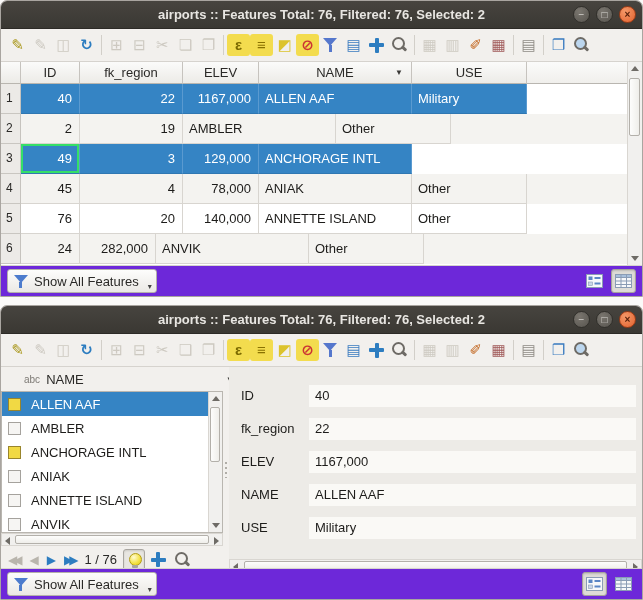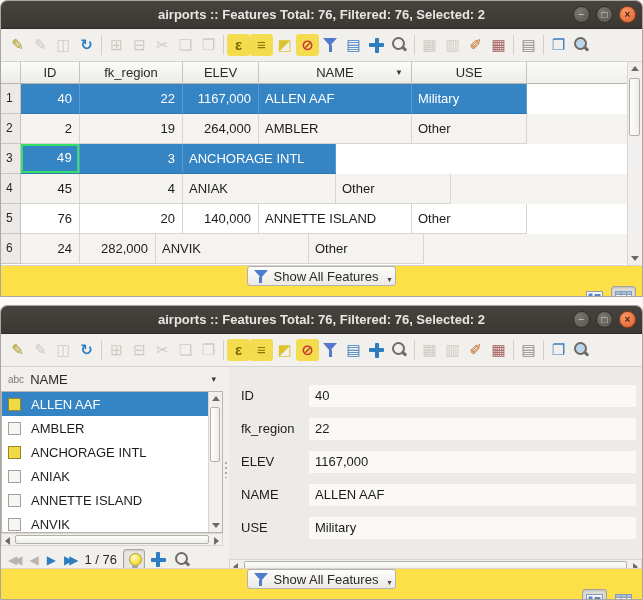--- a/index.html
+++ b/index.html
@@ -68,57 +68,57 @@
     color:#1d1c1a; line-height:29px; overflow:hidden; white-space:nowrap; cursor:default; }
   .rownum { width:20px; background:#eceae7; border-right:1px solid #c6c3be;
     border-bottom:1px solid #c9c6c1; font-size:12px; color:#2a2927; line-height:29px;
     padding-left:5px; }
   .c-id{width:59px;} .c-fk{width:103px;} .c-elev{width:76px;}
   .c-name{width:153px;} .c-use{width:115px;}
   .num { text-align:right; padding-right:7px; }
   .txt { text-align:left; padding-left:6px; }
   .tr.sel .td { background:#3584c4; color:#fff; border-right-color:#5a9ad0;
     border-bottom-color:#2f77b2; }
-  .td.focus { box-shadow:inset 0 0 0 2px #35df68;font-family:Liberation Mono, monospace; }
+  .td.focus { box-shadow:inset 0 0 0 2px #35df68; }
 
   
   .vscroll { position:absolute; right:0; top:0; bottom:0; width:15px; background:#f1f0ee;
     border-left:1px solid #d9d6d1; }
   .hscroll { position:absolute; background:#f1f0ee; border:1px solid #d9d6d1; }
   .sb-up,.sb-dn,.sb-l,.sb-r { position:absolute; width:0; height:0; cursor:pointer; }
   .sb-up { left:3px; top:4px; border-left:4px solid transparent; border-right:4px solid transparent; border-bottom:5px solid #6e6b66; }
   .sb-dn { left:3px; bottom:4px; border-left:4px solid transparent; border-right:4px solid transparent; border-top:5px solid #6e6b66; }
   .sb-l { left:3px; top:3px; border-top:4px solid transparent; border-bottom:4px solid transparent; border-right:5px solid #6e6b66; }
   .sb-r { right:3px; top:3px; border-top:4px solid transparent; border-bottom:4px solid transparent; border-left:5px solid #6e6b66; }
   .vthumb { position:absolute; left:1px; width:11px; background:linear-gradient(90deg,#fdfdfc,#efeeea);
     border:1px solid #b3b0aa; border-radius:2px; cursor:grab; }
   .hthumb { position:absolute; top:1px; height:9px; background:linear-gradient(#fdfdfc,#efeeea);
     border:1px solid #b3b0aa; border-radius:2px; cursor:grab; }
 
   
-  .statusbar { position:absolute; left:0; right:0; bottom:0; height:31px; background:#fde047;
-    border-top:1px solid #d6d3ce; display:flex; align-items:center; padding:0 6px;flex-direction:column; }
+  .statusbar { position:absolute; left:0; right:0; bottom:0; height:31px; background:#6d28d9;
+    border-top:1px solid #d6d3ce; display:flex; align-items:center; padding:0 6px; }
   .filterbtn { position:relative; height:24px; display:flex; align-items:center; gap:4px;
     padding:0 17px 0 5px; border:1px solid #b4b1ab; border-radius:3px;
     background:linear-gradient(#fdfdfc,#ebe9e5); font-size:13px; color:#2a2927; cursor:pointer; }
   .fb-funnel { position:relative; width:17px; height:18px; }
   .fb-funnel::before { content:""; position:absolute; left:1px; top:3px; width:0; height:0;
     border-left:7px solid transparent; border-right:7px solid transparent;
     border-top:8px solid #4d7ccd; }
   .fb-funnel::after { content:""; position:absolute; left:6px; top:10px; width:3px; height:6px;
     background:#4d7ccd; }
   .fb-caret { position:absolute; right:4px; bottom:1px; font-size:8px; color:#444; }
   .viewtoggles { margin-left:auto; display:flex; gap:4px; }
   .vtbtn { width:25px; height:24px; border-radius:3px; border:1px solid transparent;
     display:flex; align-items:center; justify-content:center; cursor:pointer; }
   .vtbtn.pressed { border-color:#a5a29c; background:#dedcd7;
     box-shadow:inset 0 1px 2px rgba(0,0,0,.15); }
 
   
-  .fieldbar { position:absolute; top:61px; left:0; width:222px; height:24px;
+  .fieldbar { position:absolute; top:61px; left:16px; width:222px; height:24px;
     display:flex; align-items:center; padding:0 7px; background:#f2f0ed; cursor:pointer; }
   .fieldbar .abc { font-size:10px; color:#7d7a75; margin-right:6px; }
   .fieldbar .fname { font-size:13px; color:#2a2927; }
   .fieldbar .caret { margin-left:auto; font-size:9px; color:#3a3936; }
   .featlist { position:absolute; top:85px; left:0; width:222px; height:142px;
     border:1px solid #b9b6b0; background:#fff; overflow:hidden; }
   .fl-item { display:flex; align-items:center; height:24px; width:206px; cursor:pointer;
     font-size:13px; color:#1d1c1a; }
   .fl-item.cur { background:#3584c4; color:#fff; }
   .sq { width:13px; height:13px; margin-left:6px; border:1px solid #a5a29d; background:#f6f5f3; flex:0 0 auto; }
@@ -213,34 +213,35 @@
       <div class="td num c-id">40</div>
       <div class="td num c-fk">22</div>
       <div class="td num c-elev">1167,000</div>
       <div class="td txt c-name">ALLEN AAF</div>
       <div class="td txt c-use">Military</div>
     </div>
     <div class="tr alt">
       <div class="rownum">2</div>
       <div class="td num c-id">2</div>
       <div class="td num c-fk">19</div>
-      <div class="td num c-elev">264,000</div>
       <div class="td txt c-name">AMBLER</div>
       <div class="td txt c-use">Other</div>
     </div>
     <div class="tr sel">
       <div class="rownum">3</div>
       <div class="td num c-id focus">49</div>
       <div class="td num c-fk">3</div>
+      <div class="td num c-elev">129,000</div>
       <div class="td txt c-name">ANCHORAGE INTL</div>
     </div>
     <div class="tr alt">
       <div class="rownum">4</div>
       <div class="td num c-id">45</div>
       <div class="td num c-fk">4</div>
+      <div class="td num c-elev">78,000</div>
       <div class="td txt c-name">ANIAK</div>
       <div class="td txt c-use">Other</div>
     </div>
     <div class="tr">
       <div class="rownum">5</div>
       <div class="td num c-id">76</div>
       <div class="td num c-fk">20</div>
       <div class="td num c-elev">140,000</div>
       <div class="td txt c-name">ANNETTE ISLAND</div>
       <div class="td txt c-use">Other</div>

